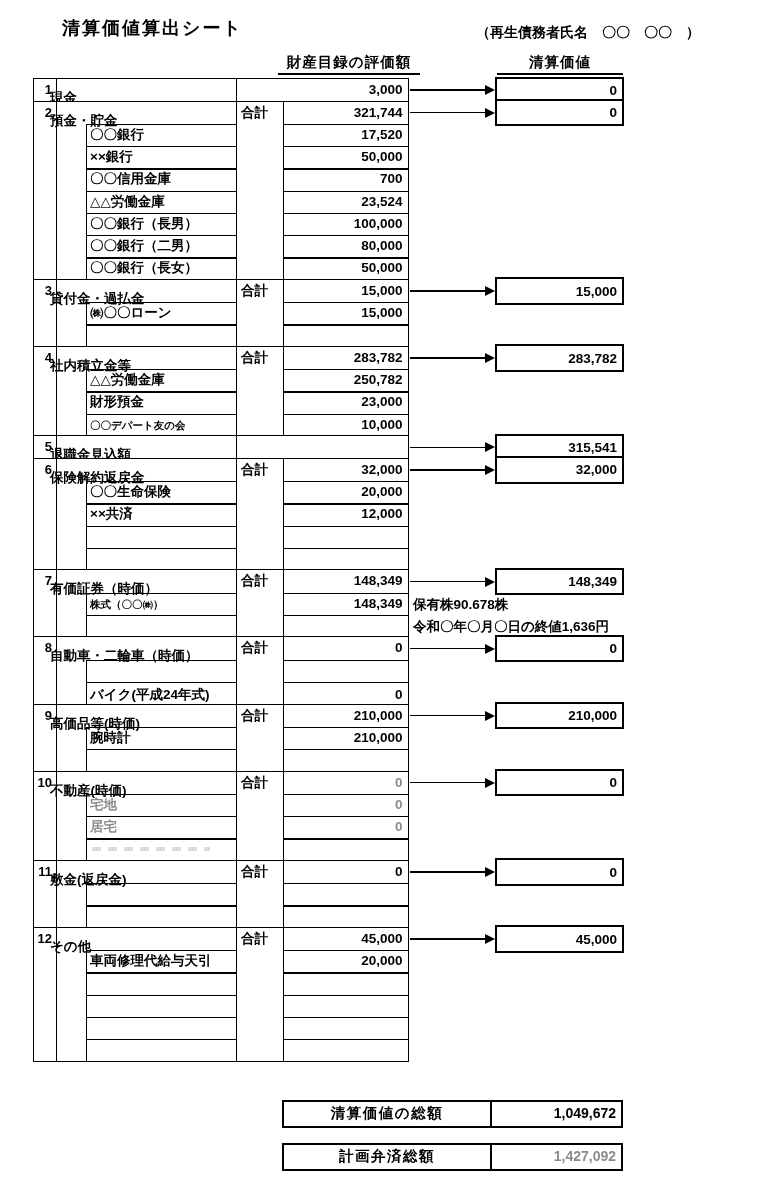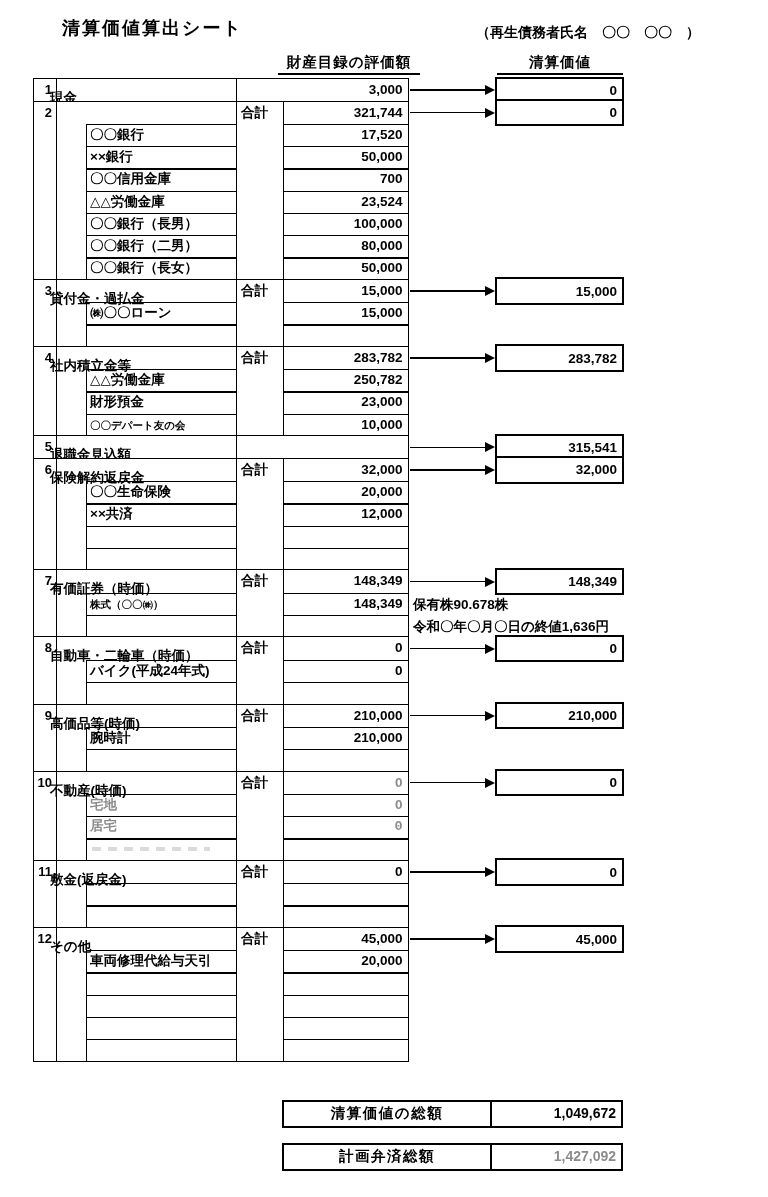--- a/index.html
+++ b/index.html
@@ -85,20 +85,21 @@
         <div class="hl" style="top: 89px; left: 52px; width: 150px;"></div>
         <div class="hl" style="top: 89px; left: 249px; right: 0px;"></div>
         <div class="hl" style="top: 111.25px; left: 52px; width: 150px;"></div>
         <div class="hl" style="top: 111.25px; left: 249px; right: 0px;"></div>
         <div class="hl" style="top: 133.5px; left: 52px; width: 150px;"></div>
         <div class="hl" style="top: 133.5px; left: 249px; right: 0px;"></div>
         <div class="hl" style="top: 155.75px; left: 52px; width: 150px;"></div>
         <div class="hl" style="top: 155.75px; left: 249px; right: 0px;"></div>
         <div class="row main" style="height: 22.25px;">
           <div class="c num">2</div>
+          <div class="c mname">預金・貯金</div>
           <div class="c gk">合計</div>
           <div class="c amt" style="left: 249px; width: 124.5px;">321,744</div>
         </div>
         <div class="row sub" style="height: 22.25px;">
           <div class="c sname">〇〇銀行</div>
           <div class="c amt" style="left: 249px; width: 124.5px;">17,520</div>
         </div>
         <div class="row sub" style="height: 22.25px;">
           <div class="c sname">××銀行</div>
           <div class="c amt" style="left: 249px; width: 124.5px;">50,000</div>
@@ -254,21 +255,21 @@
         <div class="hl" style="top: 22.25px; left: 52px; width: 150px;"></div>
         <div class="hl" style="top: 22.25px; left: 249px; right: 0px;"></div>
         <div class="hl" style="top: 44.5px; left: 52px; width: 150px;"></div>
         <div class="hl" style="top: 44.5px; left: 249px; right: 0px;"></div>
         <div class="row main" style="height: 22.25px;">
           <div class="c num">8</div>
           <div class="c mname">自動車・二輪車（時価）</div>
           <div class="c gk">合計</div>
           <div class="c amt" style="left: 249px; width: 124.5px;">0</div>
         </div>
-        <div class="row sub" style="height: 22.25px;">
+        <div class="row sub" style="height: 22.25px; margin-top: 24px;">
           <div class="c sname">バイク(平成24年式)</div>
           <div class="c amt" style="left: 249px; width: 124.5px;">0</div>
         </div>
         <div class="row sub" style="height: 22.25px;">
           <div class="c sname"></div>
           <div class="c amt" style="left: 249px; width: 124.5px;"></div>
         </div>
       </div>
       <div class="group" style="height: 66.75px;">
         <div class="vl" style="left: 22px;"></div>
@@ -308,21 +309,21 @@
         <div class="row main" style="height: 22.25px;">
           <div class="c num">10</div>
           <div class="c mname">不動産(時価)</div>
           <div class="c gk">合計</div>
           <div class="c amt muted" style="left: 249px; width: 124.5px;">0</div>
         </div>
         <div class="row sub" style="height: 22.25px;">
           <div class="c sname muted">宅地</div>
           <div class="c amt muted" style="left: 249px; width: 124.5px;">0</div>
         </div>
-        <div class="row sub" style="height: 22.25px; font-family: Liberation Mono, monospace;">
+        <div class="row sub" style="height: 22.25px;">
           <div class="c sname muted">居宅</div>
           <div class="c amt muted" style="left: 249px; width: 124.5px;">0</div>
         </div>
         <div class="row sub" style="height: 22.25px;">
           <div class="c sname">
             <div class="smudge"></div>
           </div>
           <div class="c amt" style="left: 249px; width: 124.5px;"></div>
         </div>
       </div>

